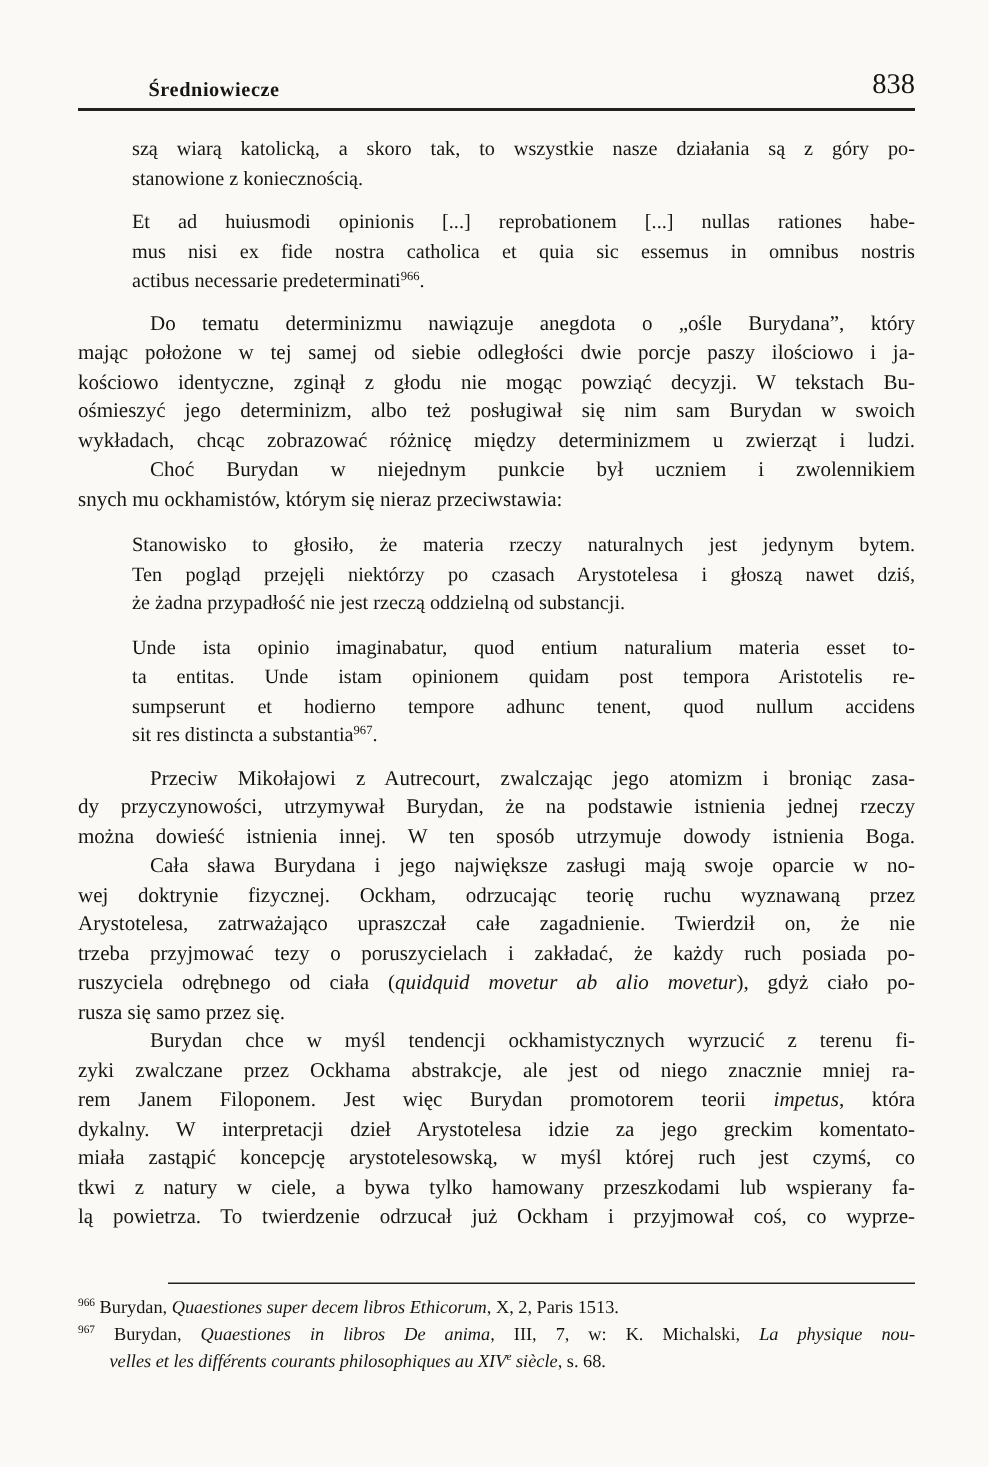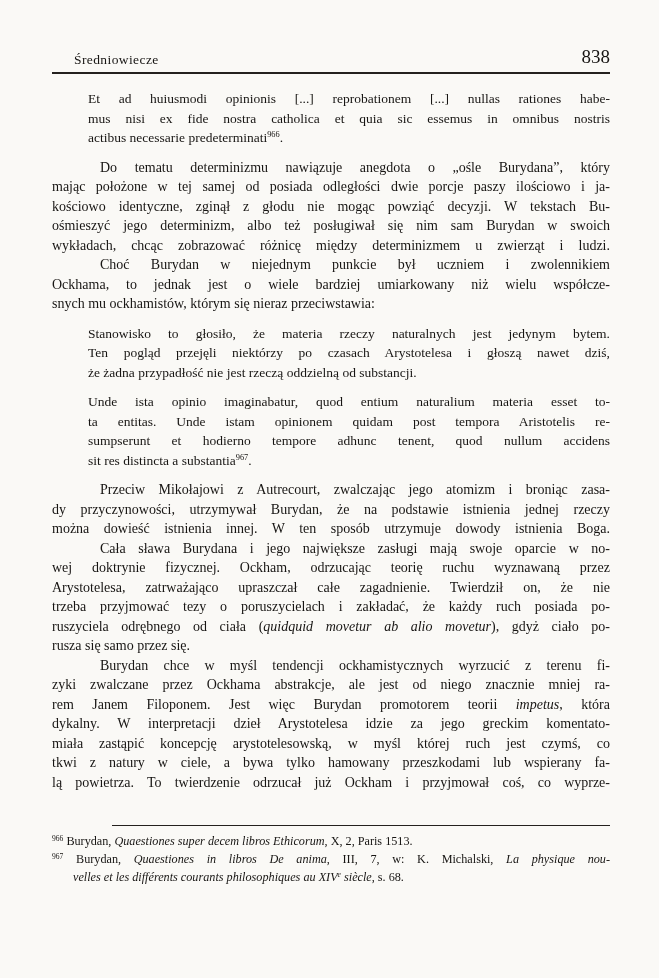--- a/index.html
+++ b/index.html
@@ -14,21 +14,21 @@
     box-sizing: border-box;
   }
   .content { margin: 0 49px 0 52px; }
 
   .header {
     margin-top: 46px;
     display: flex;
     justify-content: space-between;
     align-items: flex-end;
   }
-  .running-head { font-size: 13.5px; margin-left: 22px; letter-spacing: 0.4px; }
+  .running-head { font-size: 13.5px; margin-left: 47px; letter-spacing: 0.4px; font-weight: bold; }
   .page-num { font-size: 19px; }
   .head-rule { border-top: 2.5px solid #24211e; margin-top: 4px; }
 
   .body {
     margin-top: 15px;
     font-size: 14px;
     line-height: 19.5px;
   }
   .block { margin: 0; }
   .block.quote { margin: 10px 0 10px 36px; font-size: 13.5px; }
@@ -55,34 +55,37 @@
   <div class="content">
 
     <div class="header">
       <span class="running-head">Średniowiecze</span>
       <span class="page-num">838</span>
     </div>
     <div class="head-rule"></div>
 
     <div class="body" id="body-blocks">
         <div class="block quote">
+          <div class="ln"><span>szą wiarą katolicką, a skoro tak, to wszystkie nasze działania są z góry po-</span></div>
+          <div class="ln short"><span>stanowione z koniecznością.</span></div>
+        </div>
+        <div class="block quote">
           <div class="ln"><span>Et ad huiusmodi opinionis [...] reprobationem [...] nullas rationes habe-</span></div>
           <div class="ln"><span>mus nisi ex fide nostra catholica et quia sic essemus in omnibus nostris</span></div>
           <div class="ln short"><span>actibus necessarie predeterminati</span><sup class="ref">966</sup><span>.</span></div>
         </div>
         <div class="block para">
           <div class="ln indent"><span>Do tematu determinizmu nawiązuje anegdota o „ośle Burydana”, który</span></div>
-          <div class="ln"><span>mając położone w tej samej od posiada odległości dwie porcje paszy ilościowo i ja-</span></div>
+          <div class="ln"><span>mając położone w tej samej od siebie odległości dwie porcje paszy ilościowo i ja-</span></div>
           <div class="ln"><span>kościowo identyczne, zginął z głodu nie mogąc powziąć decyzji. W tekstach Bu-</span></div>
           <div class="ln"><span>ośmieszyć jego determinizm, albo też posługiwał się nim sam Burydan w swoich</span></div>
           <div class="ln"><span>wykładach, chcąc zobrazować różnicę między determinizmem u zwierząt i ludzi.</span></div>
         </div>
         <div class="block para">
           <div class="ln indent"><span>Choć Burydan w niejednym punkcie był uczniem i zwolennikiem</span></div>
-          <div class="ln"><span>Ockhama, to jednak jest o wiele bardziej umiarkowany niż wielu współcze-</span></div>
           <div class="ln short"><span>snych mu ockhamistów, którym się nieraz przeciwstawia:</span></div>
         </div>
         <div class="block quote">
           <div class="ln"><span>Stanowisko to głosiło, że materia rzeczy naturalnych jest jedynym bytem.</span></div>
           <div class="ln"><span>Ten pogląd przejęli niektórzy po czasach Arystotelesa i głoszą nawet dziś,</span></div>
           <div class="ln short"><span>że żadna przypadłość nie jest rzeczą oddzielną od substancji.</span></div>
         </div>
         <div class="block quote">
           <div class="ln"><span>Unde ista opinio imaginabatur, quod entium naturalium materia esset to-</span></div>
           <div class="ln"><span>ta entitas. Unde istam opinionem quidam post tempora Aristotelis re-</span></div>

